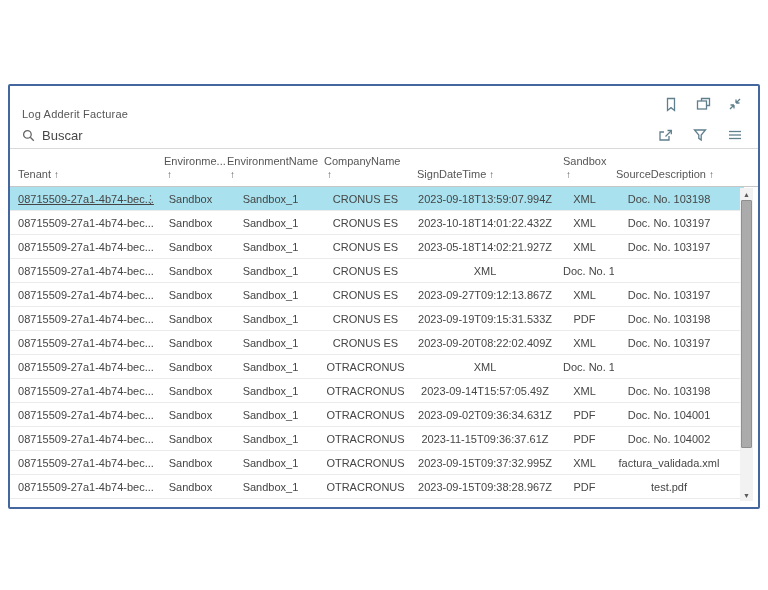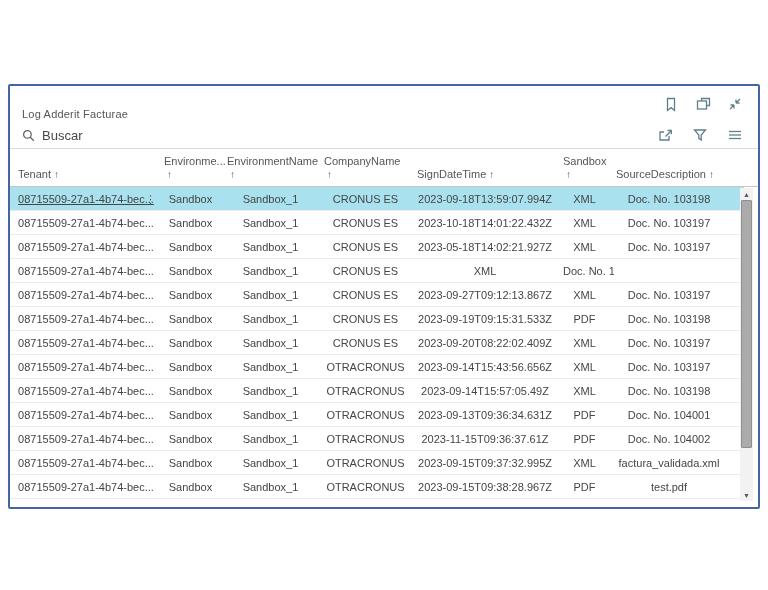--- a/index.html
+++ b/index.html
@@ -196,39 +196,38 @@
         <div class="tcell col-company_name">CRONUS ES</div>
         <div class="tcell col-sign_date_time">2023-09-20T08:22:02.409Z</div>
         <div class="tcell col-sign_type">XML</div>
         <div class="tcell col-source_description">Doc. No. 103197</div>
       </div>
       <div class="trow grid-cols">
         <div class="tcell col-tenant"><span class="tenant-text">08715509-27a1-4b74-bec...</span></div>
         <div class="tcell col-environment">Sandbox</div>
         <div class="tcell col-environment_name">Sandbox_1</div>
         <div class="tcell col-company_name">OTRACRONUS</div>
-        <div class="tcell col-sign_date_time">2023-09-14T15:43:56.656Z</div>
         <div class="tcell col-sign_type">XML</div>
         <div class="tcell col-source_description">Doc. No. 103197</div>
       </div>
       <div class="trow grid-cols">
         <div class="tcell col-tenant"><span class="tenant-text">08715509-27a1-4b74-bec...</span></div>
         <div class="tcell col-environment">Sandbox</div>
         <div class="tcell col-environment_name">Sandbox_1</div>
         <div class="tcell col-company_name">OTRACRONUS</div>
         <div class="tcell col-sign_date_time">2023-09-14T15:57:05.49Z</div>
         <div class="tcell col-sign_type">XML</div>
         <div class="tcell col-source_description">Doc. No. 103198</div>
       </div>
       <div class="trow grid-cols">
         <div class="tcell col-tenant"><span class="tenant-text">08715509-27a1-4b74-bec...</span></div>
         <div class="tcell col-environment">Sandbox</div>
         <div class="tcell col-environment_name">Sandbox_1</div>
         <div class="tcell col-company_name">OTRACRONUS</div>
-        <div class="tcell col-sign_date_time">2023-09-13T09:36:34.631Z</div>
+        <div class="tcell col-sign_date_time">2023-09-02T09:36:34.631Z</div>
         <div class="tcell col-sign_type">PDF</div>
         <div class="tcell col-source_description">Doc. No. 104001</div>
       </div>
       <div class="trow grid-cols">
         <div class="tcell col-tenant"><span class="tenant-text">08715509-27a1-4b74-bec...</span></div>
         <div class="tcell col-environment">Sandbox</div>
         <div class="tcell col-environment_name">Sandbox_1</div>
         <div class="tcell col-company_name">OTRACRONUS</div>
         <div class="tcell col-sign_date_time">2023-11-15T09:36:37.61Z</div>
         <div class="tcell col-sign_type">PDF</div>

